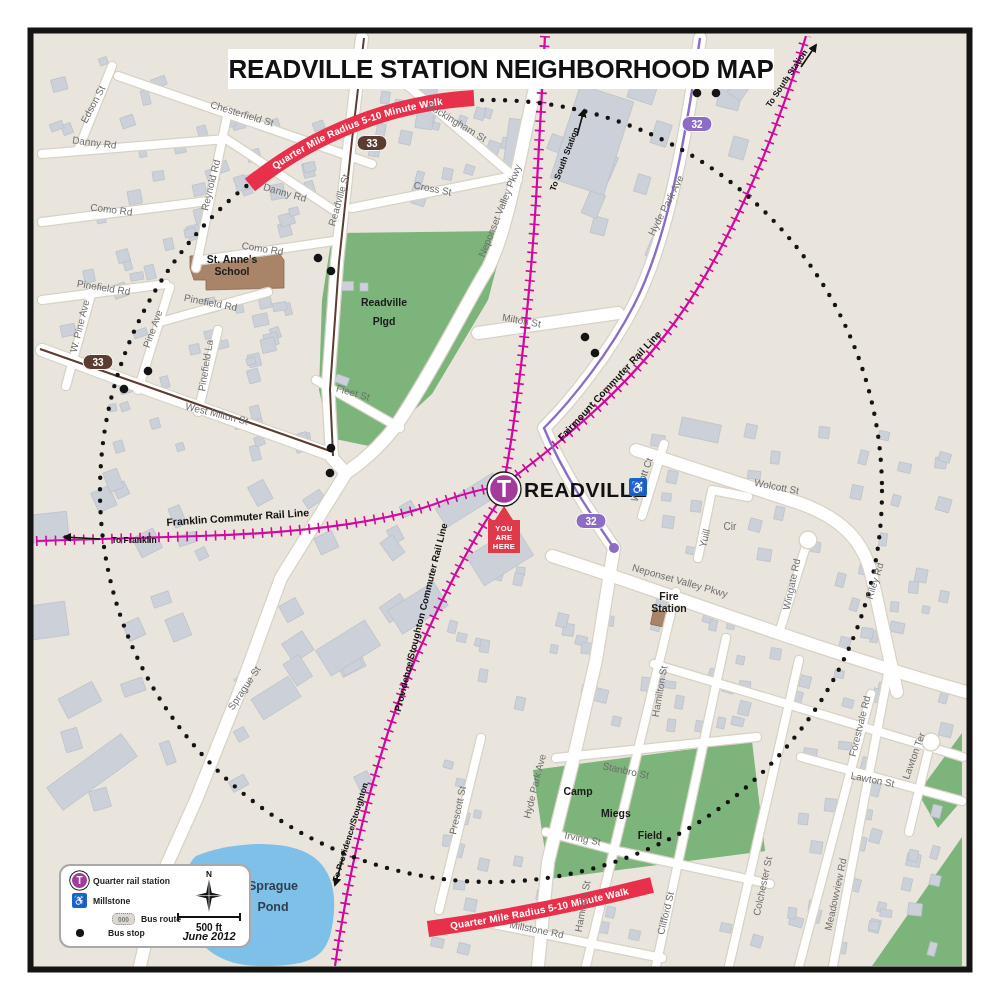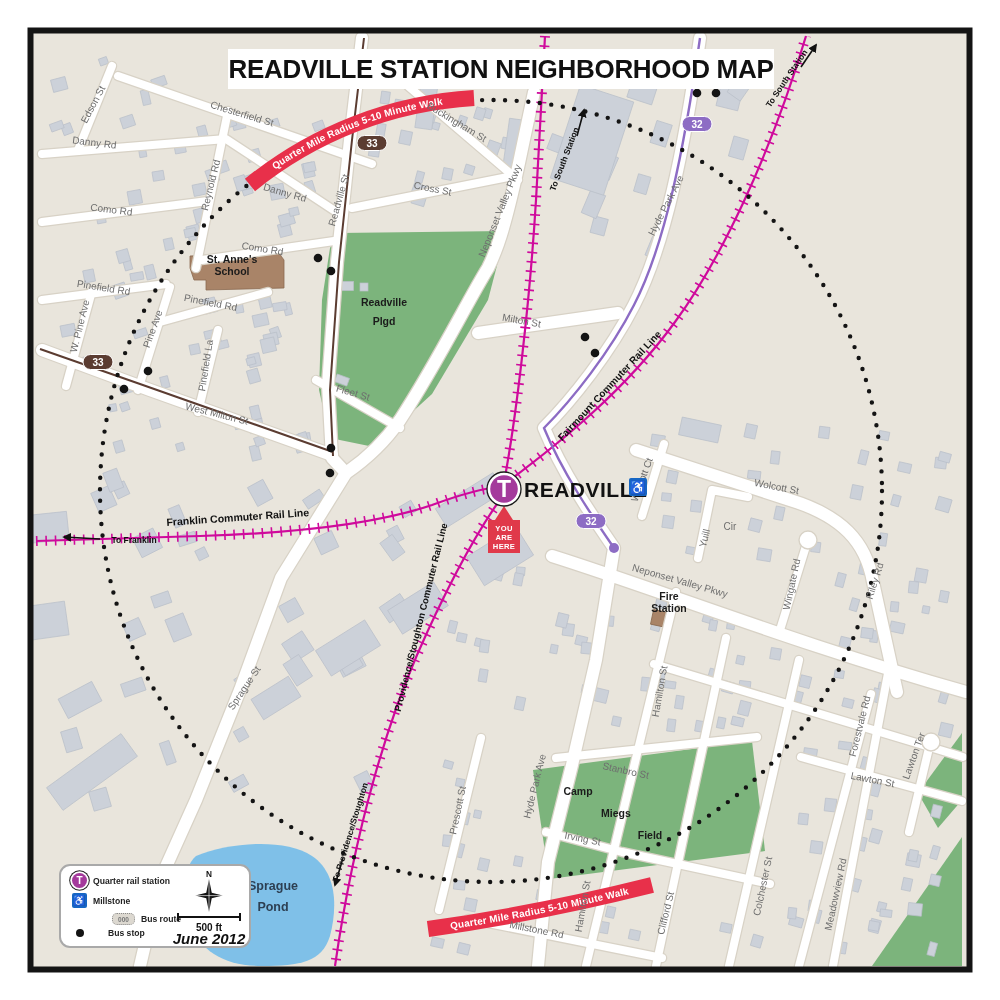--- a/index.html
+++ b/index.html
@@ -52,21 +52,21 @@
     display:flex;align-items:center;justify-content:center;color:#fff;font-size:10px;margin-left:2px;}
   .ic-pill{width:21px;height:10px;border-radius:5px;border:1px dotted #8b8b8b;background:#dcd8d0;
     display:flex;align-items:center;justify-content:center;color:#777;font-weight:bold;font-size:6.5px;}
   .ic-dot{width:8px;height:8px;border-radius:50%;background:#141414;margin-left:6px;}
   #compass{position:absolute;left:130px;top:3px;}
   #scale-wrap{position:absolute;left:116px;top:47px;width:64px;}
   .scalebar{height:8px;border-left:2px solid #111;border-right:2px solid #111;position:relative;}
   .scalebar::after{content:"";position:absolute;left:0;right:0;top:3px;border-top:2px solid #111;}
   .scalelbl{text-align:center;font-size:10px;font-weight:bold;color:#111;margin-top:1px;}
   #map-date{position:absolute;left:104px;top:64px;width:88px;text-align:center;
-    font-style:italic;font-weight:bold;font-size:15px;color:#111;}
+    font-style:italic;font-weight:bold;font-size:11px;color:#111;}
 </style>
 </head>
 <body>
 
 <svg id="map-svg" width="1000" height="1000" viewBox="0 0 1000 1000">
   <defs>
     <clipPath id="clipMap">
         <rect x="33" y="33" width="934" height="934"></rect>
       </clipPath>
     <marker id="arr" viewBox="0 0 10 10" refX="8" refY="5" markerWidth="5.5" markerHeight="5.5" orient="auto-start-reverse">

